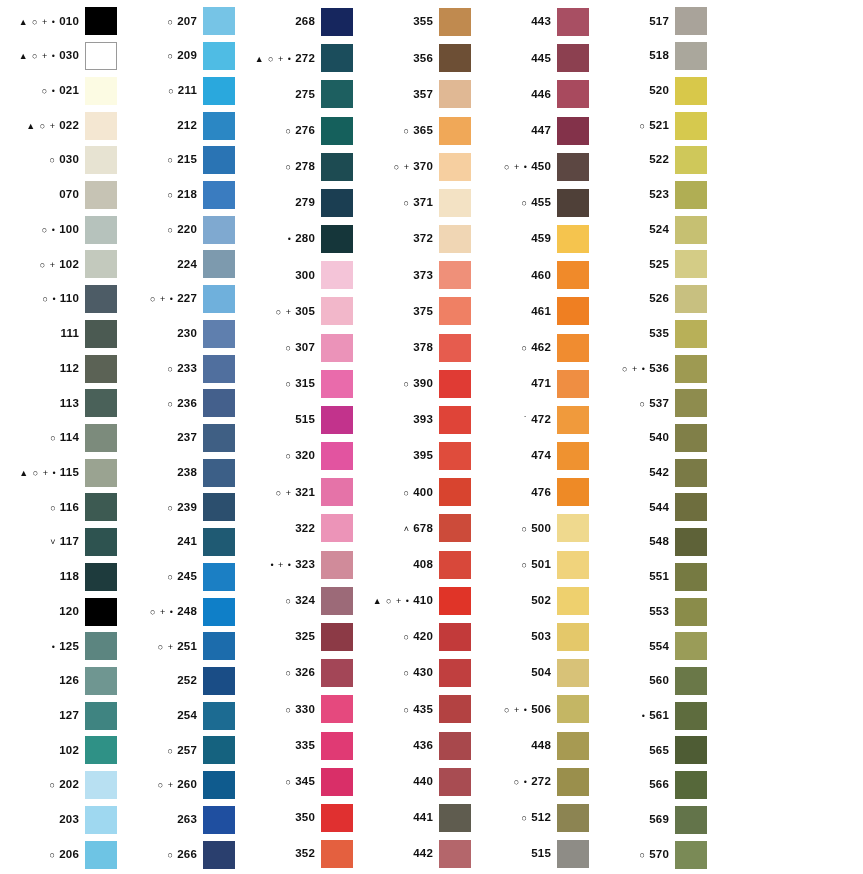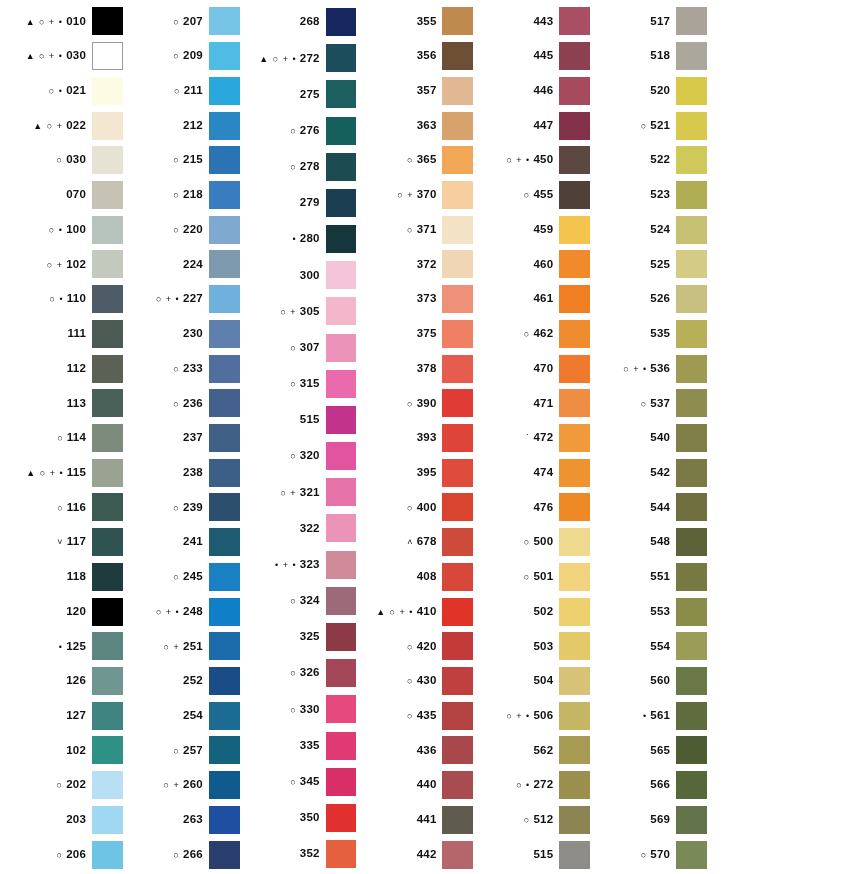--- a/index.html
+++ b/index.html
@@ -11,21 +11,21 @@
     width: 863px;
     height: 874px;
     font-family: "Liberation Sans", sans-serif;
     overflow: hidden;
   }
   #chart {
     display: flex;
     width: 711px;
     height: 874px;
     box-sizing: border-box;
-    padding: 4px 2px 2px 8px;
+    padding: 4px 2px 2px 1px;
   }
   .column {
     display: flex;
     flex-direction: column;
     flex: 1 1 0;
     min-width: 0;
   }
   .swatch-row {
     display: flex;
     align-items: center;
@@ -377,24 +377,20 @@
       </div>
       <div class="swatch-row">
         <div class="labels"><span class="marks"></span> <span class="code">356</span></div>
         <div class="swatch" style="background: rgb(109, 79, 53);"></div>
       </div>
       <div class="swatch-row">
         <div class="labels"><span class="marks"></span> <span class="code">357</span></div>
         <div class="swatch" style="background: rgb(224, 184, 148);"></div>
       </div>
       <div class="swatch-row">
-        <div class="labels"><span class="marks"></span> <span class="code">363</span></div>
-        <div class="swatch" style="background: rgb(216, 162, 108);"></div>
-      </div>
-      <div class="swatch-row">
         <div class="labels"><span class="marks">○</span> <span class="code">365</span></div>
         <div class="swatch" style="background: rgb(240, 168, 88);"></div>
       </div>
       <div class="swatch-row">
         <div class="labels"><span class="marks">○ +</span> <span class="code">370</span></div>
         <div class="swatch" style="background: rgb(246, 207, 160);"></div>
       </div>
       <div class="swatch-row">
         <div class="labels"><span class="marks">○</span> <span class="code">371</span></div>
         <div class="swatch" style="background: rgb(243, 226, 196);"></div>
@@ -507,24 +503,20 @@
       </div>
       <div class="swatch-row">
         <div class="labels"><span class="marks"></span> <span class="code">461</span></div>
         <div class="swatch" style="background: rgb(239, 127, 34);"></div>
       </div>
       <div class="swatch-row">
         <div class="labels"><span class="marks">○</span> <span class="code">462</span></div>
         <div class="swatch" style="background: rgb(240, 140, 48);"></div>
       </div>
       <div class="swatch-row">
-        <div class="labels"><span class="marks"></span> <span class="code">470</span></div>
-        <div class="swatch" style="background: rgb(239, 122, 46);"></div>
-      </div>
-      <div class="swatch-row">
         <div class="labels"><span class="marks"></span> <span class="code">471</span></div>
         <div class="swatch" style="background: rgb(239, 142, 66);"></div>
       </div>
       <div class="swatch-row">
         <div class="labels"><span class="marks">˙</span> <span class="code">472</span></div>
         <div class="swatch" style="background: rgb(240, 154, 60);"></div>
       </div>
       <div class="swatch-row">
         <div class="labels"><span class="marks"></span> <span class="code">474</span></div>
         <div class="swatch" style="background: rgb(239, 146, 48);"></div>
@@ -551,21 +543,21 @@
       </div>
       <div class="swatch-row">
         <div class="labels"><span class="marks"></span> <span class="code">504</span></div>
         <div class="swatch" style="background: rgb(216, 194, 120);"></div>
       </div>
       <div class="swatch-row">
         <div class="labels"><span class="marks">○ + •</span> <span class="code">506</span></div>
         <div class="swatch" style="background: rgb(196, 182, 100);"></div>
       </div>
       <div class="swatch-row">
-        <div class="labels"><span class="marks"></span> <span class="code">562</span></div>
+        <div class="labels"><span class="marks"></span> <span class="code">448</span></div>
         <div class="swatch" style="background: rgb(167, 154, 82);"></div>
       </div>
       <div class="swatch-row">
         <div class="labels"><span class="marks">○ •</span> <span class="code">272</span></div>
         <div class="swatch" style="background: rgb(154, 143, 76);"></div>
       </div>
       <div class="swatch-row">
         <div class="labels"><span class="marks">○</span> <span class="code">512</span></div>
         <div class="swatch" style="background: rgb(140, 132, 82);"></div>
       </div>

